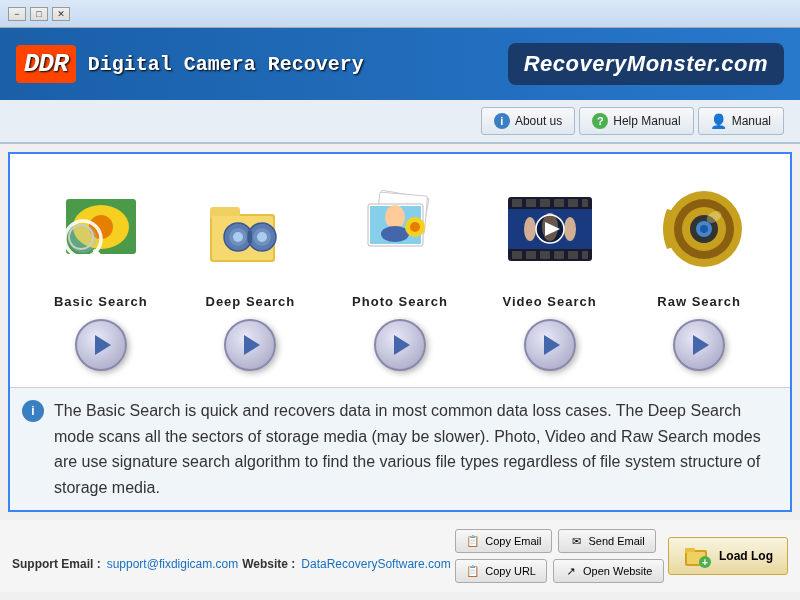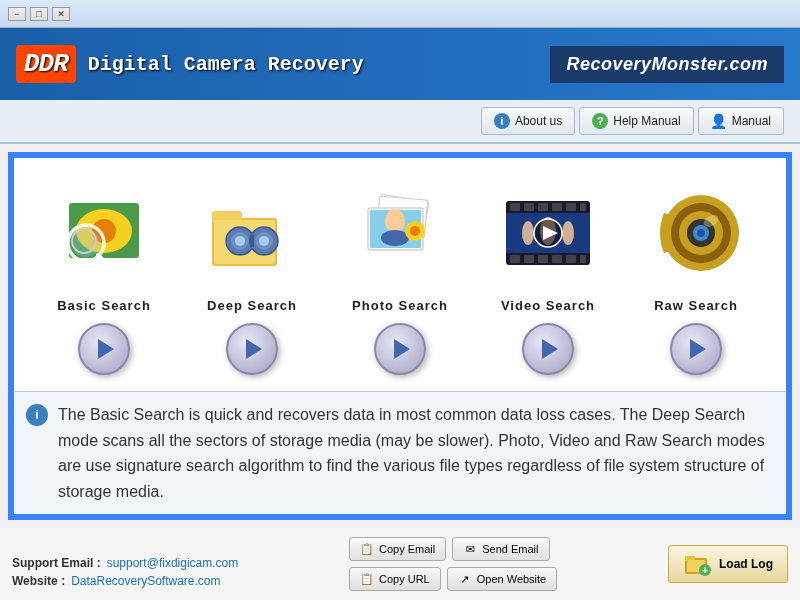--- a/index.html
+++ b/index.html
@@ -71,25 +71,25 @@
     }
     #app-title {
       color: white;
       font-size: 20px;
       font-weight: bold;
       text-shadow: 1px 1px 2px #000;
     }
     #brand-url {
       background: #1a3a6a;
       color: white;
-      font-size: 18px;
+      font-size: 22px;
       font-weight: bold;
       font-style: italic;
       padding: 8px 16px;
-      border-radius: 0;
+      border-radius: 8px;
       letter-spacing: 0.5px;
     }
 
     
     #navbar {
       background: #e8eef5;
       border-bottom: 2px solid #b0c4d8;
       height: 44px;
       display: flex;
       align-items: center;
@@ -120,21 +120,21 @@
       font-weight: bold;
       color: white;
     }
     .nav-icon.info { background: #3a7fc1; }
     .nav-icon.help { background: #4caf50; }
     .nav-icon.support { background: transparent; color: #555; font-size: 14px; }
 
     
     #main {
       background: white;
-      border: 6px solid #3b82f6;
+      border: 2px solid #3b82f6;
       margin: 8px;
       padding: 12px 0 0 0;
     }
 
     
     #search-modes {
       display: flex;
       justify-content: space-around;
       padding: 8px 16px 16px;
     }
@@ -219,21 +219,21 @@
     #footer {
       display: flex;
       align-items: center;
       justify-content: space-between;
       padding: 8px 12px;
       background: #f5f5f5;
       height: 72px;
     }
     #footer-left {
       display: flex;
-      flex-direction: column;
+      flex-direction: row;
       gap: 4px;
       margin-top: 16px;
     }
     .footer-row {
       display: flex;
       align-items: center;
       font-size: 12px;
       color: #333;
       gap: 6px;
     }

